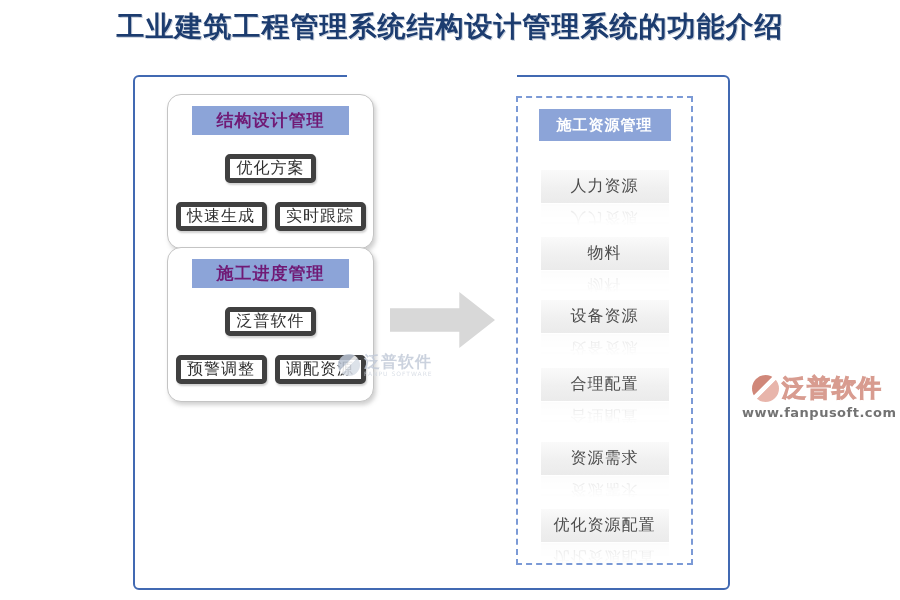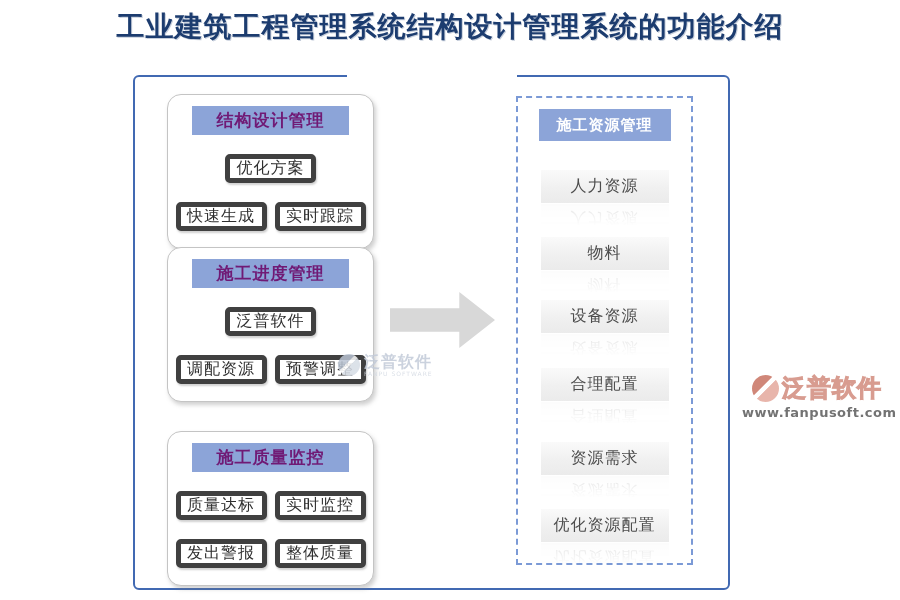--- a/index.html
+++ b/index.html
@@ -129,36 +129,25 @@
         <div class="btn">实时跟踪</div>
       </div>
     </div>
 
     <div class="group g2">
       <div class="group-header">施工进度管理</div>
       <div class="btn-row">
         <div class="btn">泛普软件</div>
       </div>
       <div class="btn-row second">
+        <div class="btn">预警调整</div>
         <div class="btn">调配资源</div>
-        <div class="btn">预警调整</div>
       </div>
     </div>
 
-    <div class="group g3">
-      <div class="group-header">施工质量监控</div>
-      <div class="btn-row">
-        <div class="btn">质量达标</div>
-        <div class="btn">实时监控</div>
-      </div>
-      <div class="btn-row second">
-        <div class="btn">发出警报</div>
-        <div class="btn">整体质量</div>
-      </div>
-    </div>
   </div>
 
   <div class="flow-arrow"></div>
 
   <div class="dashed-panel">
     <div class="dashed-header">施工资源管理</div>
 
     <div class="rbar b0">人力资源</div>
     <div class="rbar-reflect r0">人力资源</div>
 

